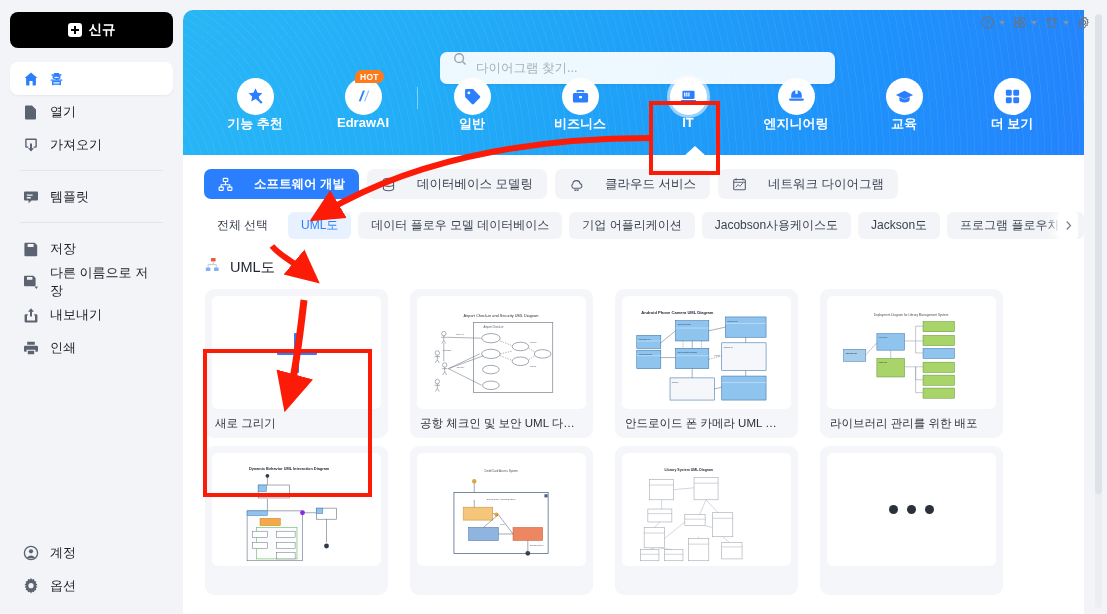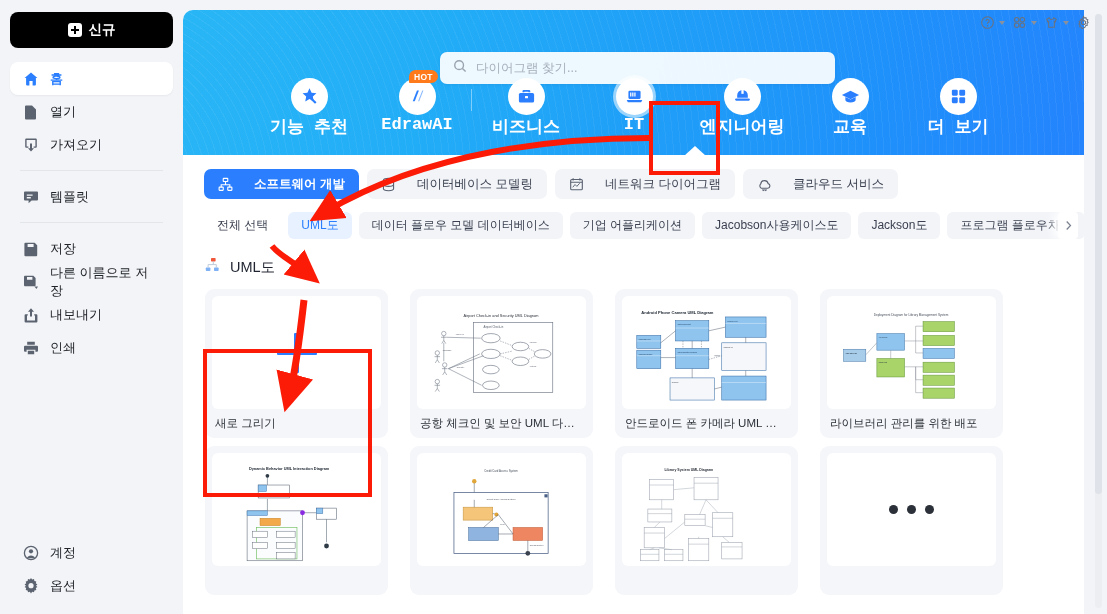--- a/index.html
+++ b/index.html
@@ -113,21 +113,21 @@
     background:
       repeating-radial-gradient(circle at -10% 120%, rgba(255,255,255,.055) 0 1px, rgba(255,255,255,0) 1px 7px);
     pointer-events: none;
   }
   .search-wrap {
     position: absolute;
     left: 257px; top: 42px;
     width: 395px; height: 32px;
     background: rgba(255,255,255,.92);
     border-radius: 7px;
-    display: flex; align-items: center;
+    display: flex; 
     gap: 9px;
     padding: 0 13px;
     z-index: 3;
     box-shadow: 0 1px 3px rgba(0,40,90,.07);
   }
   .search-wrap svg { flex: 0 0 auto; color: #9aa3ae; }
   .search-input {
     border: none; outline: none; background: transparent;
     font-family: inherit; font-size: 12.5px; color: #3d434d;
     width: 100%;
@@ -153,23 +153,22 @@
     width: 37px; height: 37px; border-radius: 50%;
     background: #ffffff;
     display: flex; align-items: center; justify-content: center;
     color: #2b7fff;
     position: relative;
   }
   .cat.selected .cat-circle {
     box-shadow: 0 0 0 3px rgba(255,255,255,.55);
   }
   .cat-label {
-    font-size: 17px; color: #ffffff; font-weight: 700;
+    font-size: 13px; color: #ffffff; font-weight: 700;
     white-space: nowrap;
-    font-family: Liberation Mono, monospace;
   }
   .cat.selected .cat-label { font-weight: 700; }
   .hot-badge {
     position: absolute;
     top: -8px; left: 28px;
     background: #ff7a1a;
     color: #fff;
     font-size: 8.5px; font-weight: 700;
     padding: 1.5px 5px;
     border-radius: 7px 7px 7px 1px;
@@ -228,21 +227,21 @@
     padding: 0 13px;
     border-radius: 6px;
     background: #f2f4f8;
     color: #3b4150;
     font-size: 12px;
     cursor: pointer;
     user-select: none;
     white-space: nowrap;
     flex: 0 0 auto;
   }
-  .f-chip.plain { background: transparent; }
+  .f-chip.plain { background: transparent; font-family: Liberation Serif, serif; }
   .f-chip.selected {
     background: #e8f1ff; color: #2b7fff;
   }
   .f-scroll-btn {
     position: absolute;
     right: 6px; top: 13px;
     width: 20px; height: 27px;
     background: #ffffff;
     border-radius: 4px;
     display: flex; align-items: center; justify-content: center;
@@ -517,20 +516,29 @@
                   <path d="M5 15 9.4 3.6h2.1L7.1 15H5z"></path>
                   <path d="M10.6 15 15 3.6h1.2L11.8 15h-1.2z" opacity=".55"></path>
                 </svg>
             </div>
             <div class="hot-badge">HOT</div>
             <div class="cat-label">EdrawAI</div>
           </div>
 
           <div class="cat-divider"></div>
 
+          <div class="cat">
+            <div class="cat-circle">
+              <svg width="19" height="19" viewBox="0 0 20 20" fill="#2b7fff">
+                  <path d="M10.6 2.2 17.8 9.4a1.4 1.4 0 0 1 0 2L11.4 17.8a1.4 1.4 0 0 1-2 0L2.2 10.6V3.6a1.4 1.4 0 0 1 1.4-1.4h7z"></path>
+                  <circle cx="6.2" cy="6.2" r="1.5" fill="#fff"></circle>
+                </svg>
+            </div>
+            <div class="cat-label">일반</div>
+          </div>
 
           <div class="cat">
             <div class="cat-circle">
               <svg width="19" height="19" viewBox="0 0 20 20" fill="#2b7fff">
                   <path d="M7.4 3.2h5.2a1.4 1.4 0 0 1 1.4 1.4v1h-2v-.6H7.8v.6h-2v-1a1.4 1.4 0 0 1 1.6-1.4z"></path>
                   <rect x="2" y="6.2" width="16" height="10.2" rx="1.6"></rect>
                   <rect x="8.4" y="9.6" width="3.2" height="2.2" rx=".6" fill="#fff"></rect>
                 </svg>
             </div>
             <div class="cat-label">비즈니스</div>
@@ -607,36 +615,36 @@
                 <path d="M2.6 3.4v9.2c0 1.1 2.4 2 5.4 2s5.4-.9 5.4-2V3.4"></path>
                 <path d="M2.6 8c0 1.1 2.4 2 5.4 2s5.4-.9 5.4-2"></path>
               </svg>
           </span>
           <span>데이터베이스 모델링</span>
         </div>
 
         <div class="tab-chip">
           <span class="t-ico">
             <svg width="15" height="15" viewBox="0 0 16 16" fill="none" stroke="#5a6170" stroke-width="1.2">
+                <path d="M4 7.4a4 4 0 0 1 7.9-.3 2.5 2.5 0 0 1-.4 4.9H4.6A2.8 2.8 0 0 1 4 7.4z"></path>
+                <path d="M5.4 13.8h5.2M6.8 13.8v1.2M9.2 13.8v1.2" stroke-width="1"></path>
+              </svg>
+          </span>
+          <span>클라우드 서비스</span>
+        </div>
+
+        <div class="tab-chip">
+          <span class="t-ico">
+            <svg width="15" height="15" viewBox="0 0 16 16" fill="none" stroke="#5a6170" stroke-width="1.2">
                 <rect x="1.8" y="2.6" width="12.4" height="11" rx="1.2"></rect>
                 <path d="M1.8 5.6h12.4M4.4 1.4v2.4M11.6 1.4v2.4"></path>
                 <path d="M4 11l2.4-3 2 2 3-3.4" stroke-width="1"></path>
               </svg>
           </span>
           <span>네트워크 다이어그램</span>
-        </div>
-
-        <div class="tab-chip">
-          <span class="t-ico">
-            <svg width="15" height="15" viewBox="0 0 16 16" fill="none" stroke="#5a6170" stroke-width="1.2">
-                <path d="M4 7.4a4 4 0 0 1 7.9-.3 2.5 2.5 0 0 1-.4 4.9H4.6A2.8 2.8 0 0 1 4 7.4z"></path>
-                <path d="M5.4 13.8h5.2M6.8 13.8v1.2M9.2 13.8v1.2" stroke-width="1"></path>
-              </svg>
-          </span>
-          <span>클라우드 서비스</span>
         </div>
       </div>
 
       <div class="filters-row">
         <div class="f-chip plain">
             <span>전체 선택</span>
           </div>
         <div class="f-chip selected">
             <span>UML도</span>
           </div>

